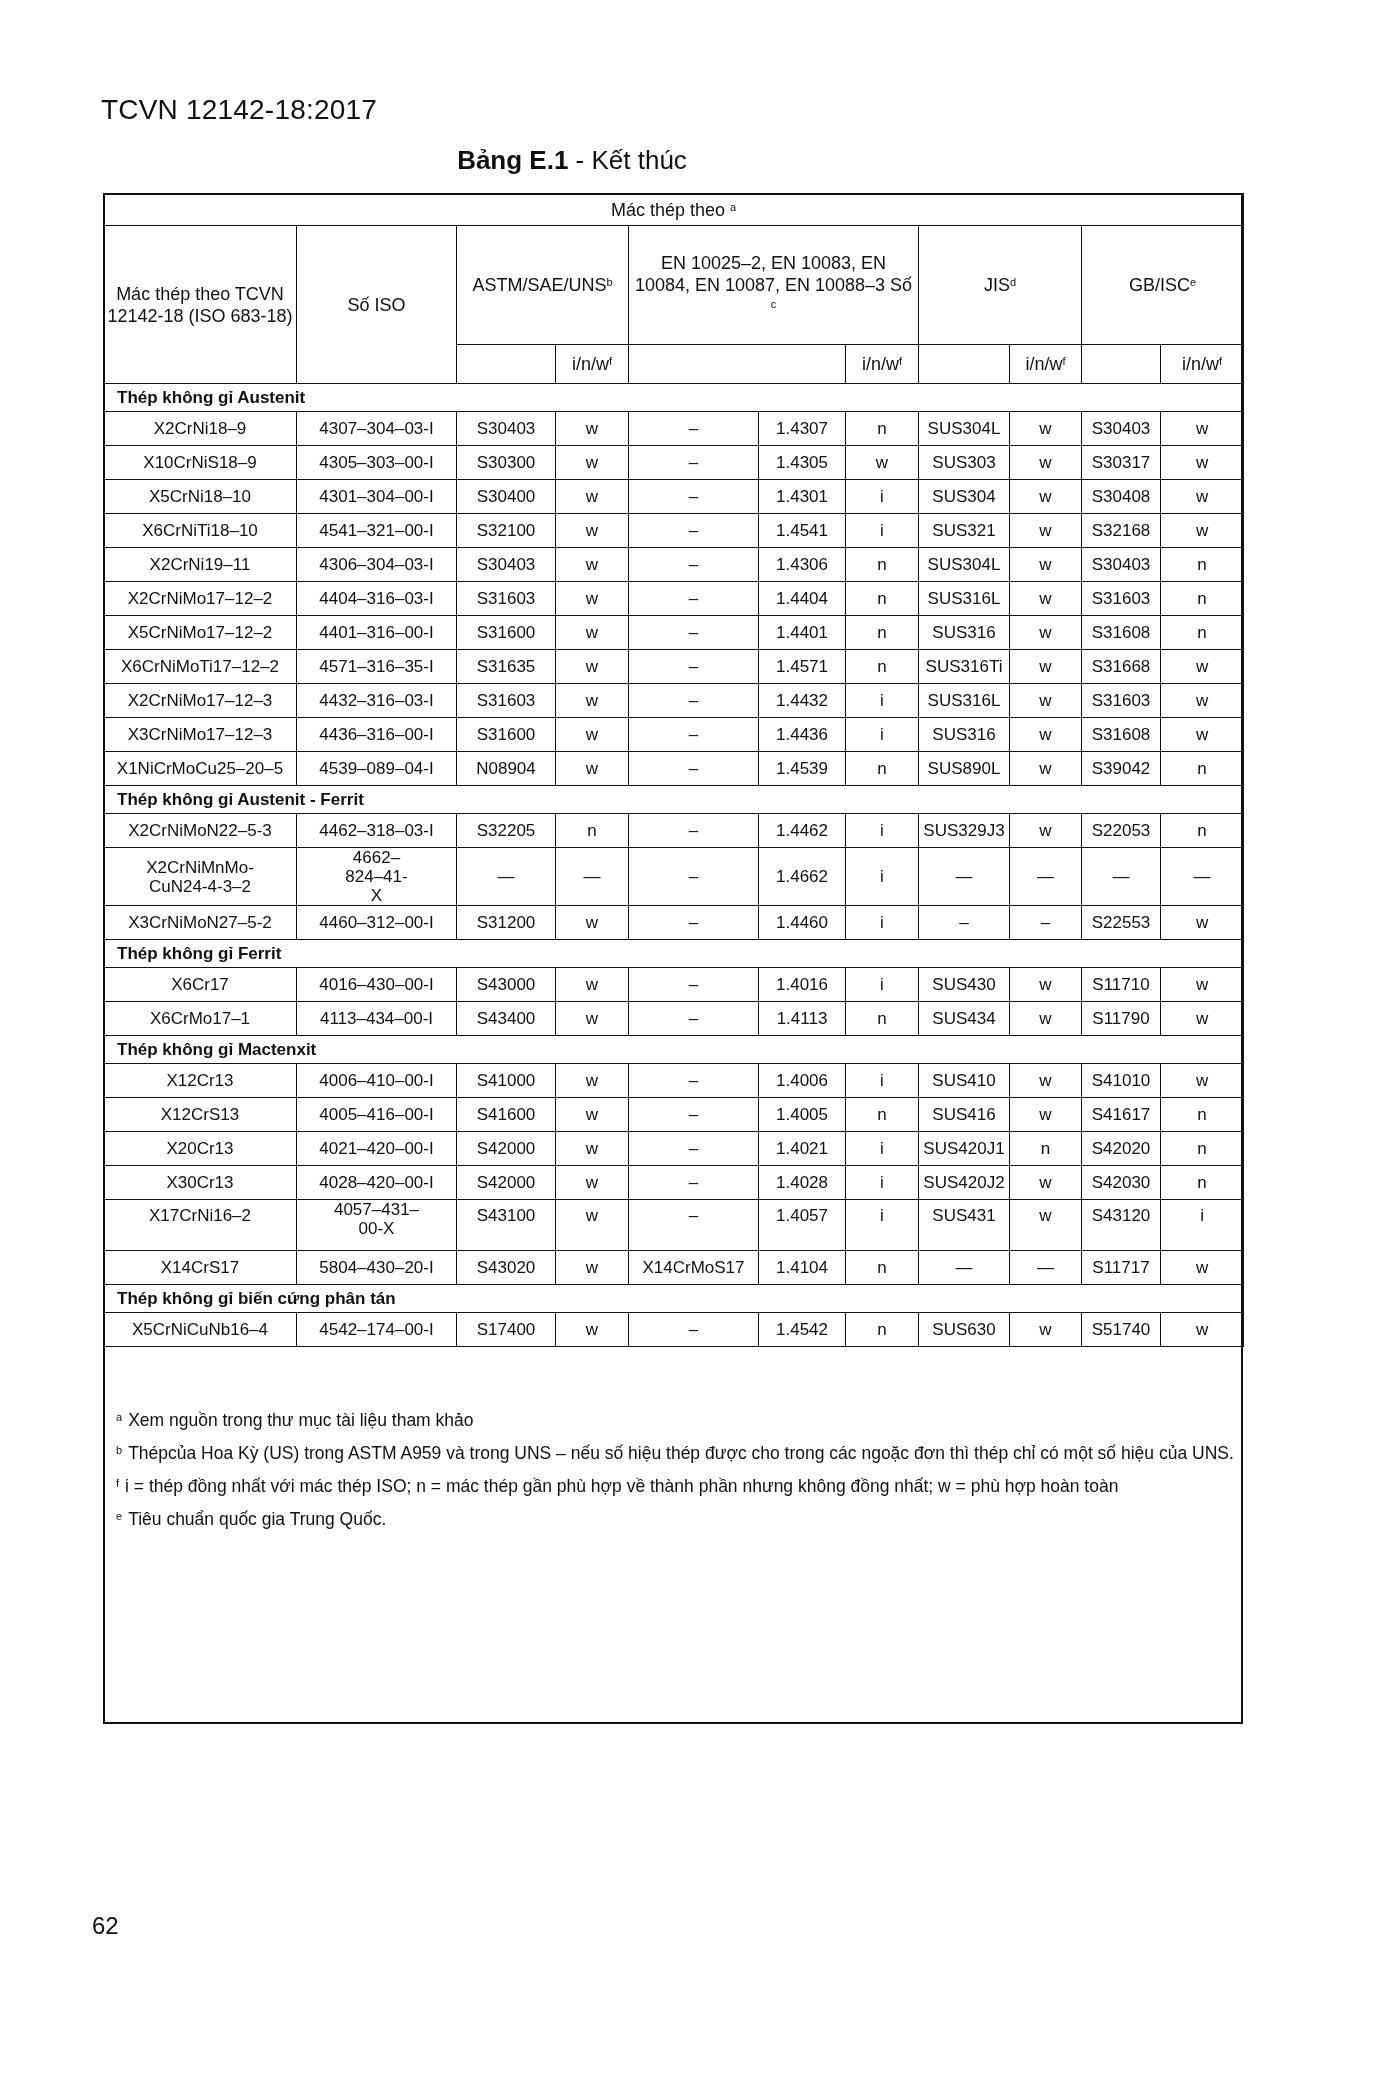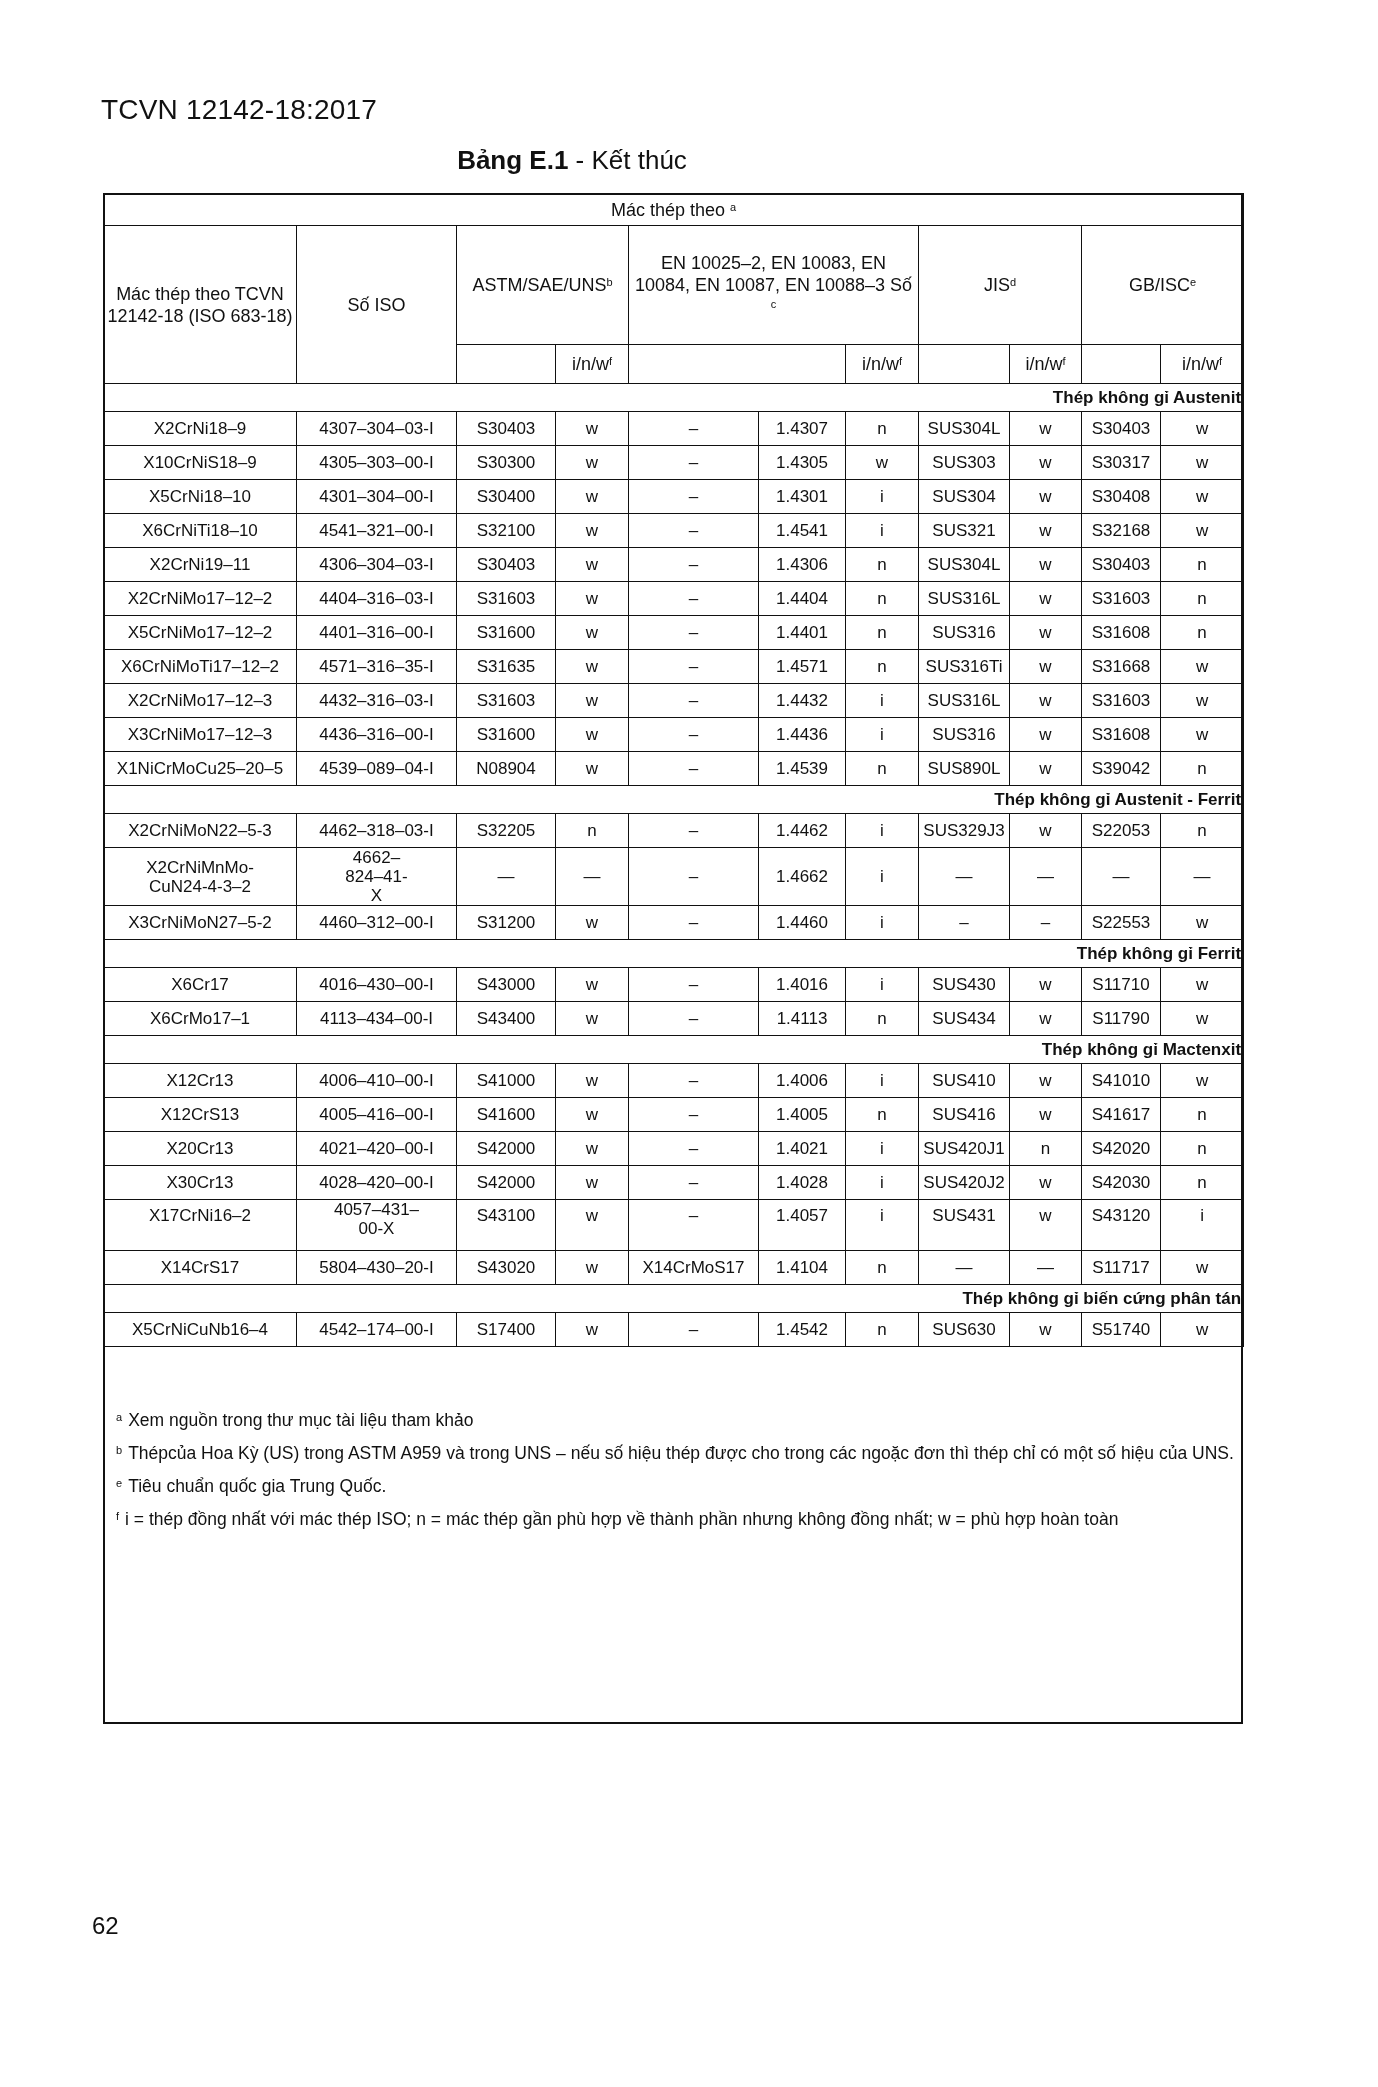--- a/index.html
+++ b/index.html
@@ -4,21 +4,21 @@
 <style>
   html, body { margin:0; padding:0; background:#ffffff; }
   body { width:1378px; height:2087px; position:relative; font-family:"Liberation Sans", sans-serif; color:#111; }
   .doc-code { position:absolute; left:101px; top:94px; font-size:28px; font-weight:normal; letter-spacing:0.2px; }
   .table-title { position:absolute; left:0; width:1144px; top:145px; text-align:center; font-size:26px; }
   .table-title b { font-weight:bold; }
   .frame { position:absolute; left:103px; top:193px; width:1140px; height:1531px; border:2px solid #111; box-sizing:border-box; }
   table.main { position:absolute; left:103px; top:193px; width:1140px; border-collapse:collapse; table-layout:fixed; font-size:17px; }
   table.main td { border:1.5px solid #111; text-align:center; vertical-align:middle; padding:0 2px; height:33px; line-height:19px; white-space:nowrap; overflow:hidden; }
   table.main td.hdr { font-weight:normal; font-size:18px; line-height:22px; white-space:normal; }
-  table.main td.sec { font-weight:bold; font-size:17px; height:27px; text-align:right;padding-left:13px; }
+  table.main td.sec { font-weight:bold; font-size:17px; height:27px; text-align:left;padding-left:13px; }
   table.main td.wrap { white-space:normal; }
   table.main td.tall { height:44px; }
   table.main td.top { vertical-align:top; padding-top:6px; }
   sup { font-size:11px; vertical-align:top; position:relative; top:-3px; }
   .notes { position:absolute; left:116px; top:1406px; width:1120px; font-size:17.5px; line-height:29px; }
   .note { margin-bottom:4px; }
   .note sup { font-size:11px; margin-right:6px; }
   .page-num { position:absolute; left:92px; top:1912px; font-size:24px; }
 </style>
 </head>
@@ -380,17 +380,17 @@
         <td>w</td>
         <td>S51740</td>
         <td>w</td>
       </tr>
     </tbody>
 </table>
 
 <div class="notes" id="notes">
     <div class="note"><sup>a</sup><span>Xem nguồn trong thư mục tài liệu tham khảo</span></div>
     <div class="note"><sup>b</sup><span>Thépcủa Hoa Kỳ (US) trong ASTM A959 và trong UNS – nếu số hiệu thép được cho trong các ngoặc đơn thì thép chỉ có một số hiệu của UNS.</span></div>
+    <div class="note"><sup>f</sup><span>i = thép đồng nhất với mác thép ISO; n = mác thép gần phù hợp về thành phần nhưng không đồng nhất; w = phù hợp hoàn toàn</span></div>
     <div class="note"><sup>e</sup><span>Tiêu chuẩn quốc gia Trung Quốc.</span></div>
-    <div class="note"><sup>f</sup><span>i = thép đồng nhất với mác thép ISO; n = mác thép gần phù hợp về thành phần nhưng không đồng nhất; w = phù hợp hoàn toàn</span></div>
   </div>
 
 <div class="page-num">62</div>
 
 </body></html>

